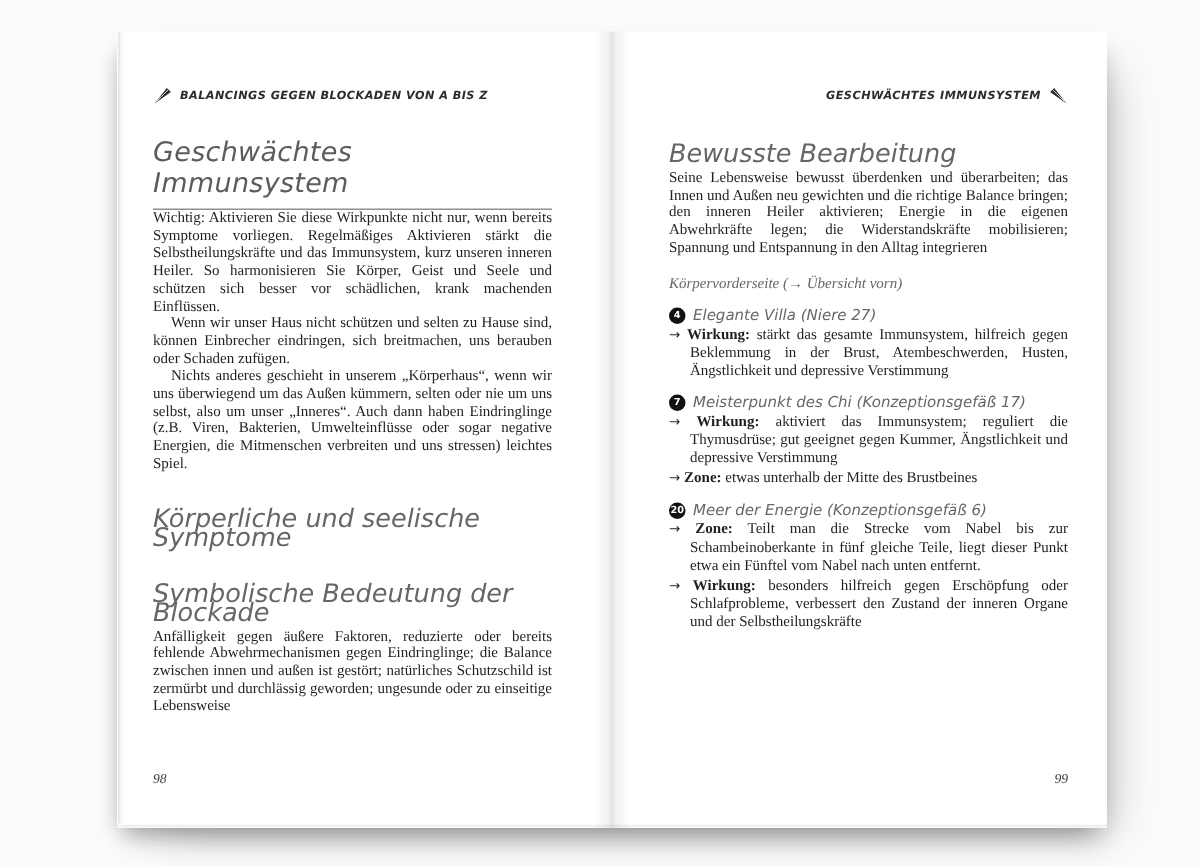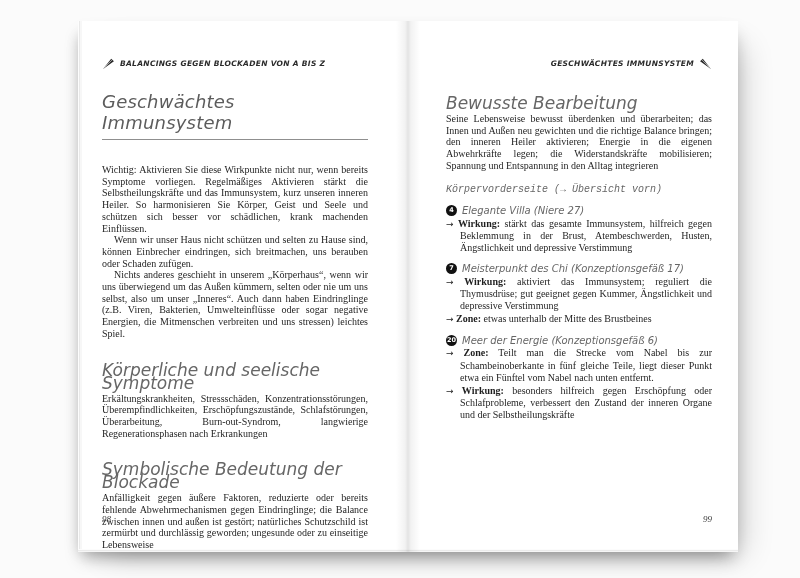--- a/index.html
+++ b/index.html
@@ -53,35 +53,35 @@
     border-bottom:1px solid #8f8f8f;
     font-family:"DejaVu Sans", sans-serif;
     font-style:italic;font-weight:400;
     font-size:18px;line-height:21px;color:#5c5c5c;letter-spacing:.2px;
   }
 
   .body{
     margin:0;font-size:10px;line-height:11.7px;
     text-align:justify;hyphens:auto;-webkit-hyphens:auto;
   }
-  .body.first{margin-top:24px;}
+  .body.first{margin-top:0;}
   .body.indent{text-indent:12px;}
 
   .subhead{
     margin:24px 0 3px 0;
     font-family:"DejaVu Sans", sans-serif;
     font-style:italic;font-weight:400;
     font-size:17px;line-height:13px;color:#666666;
   }
   .subhead.first-on-page{margin-top:28px;}
   .subhead.wirk{margin-top:16px;margin-bottom:0;}
 
   .kv-line{
     margin:12px 0 6px 0;
-    font-family:Liberation Mono, monospace;
+    font-family:Liberation Serif, serif;
     font-style:italic;font-size:10px;line-height:12px;color:#666666;
   }
 
   .point{margin-top:9px;}
   .point-head{display:flex;align-items:center;gap:5px;height:12px;}
   .circle-num{
     flex:0 0 auto;display:inline-flex;align-items:center;justify-content:center;
     width:11px;height:11px;border-radius:50%;
     background:#111111;color:#ffffff;
     font-family:"DejaVu Sans", sans-serif;font-style:normal;
@@ -124,21 +124,20 @@
         <span class="runhead-text">BALANCINGS GEGEN BLOCKADEN VON A BIS Z</span>
       </header>
 
       <h1 class="chapter-title">Geschwächtes Immunsystem</h1>
 
       <p class="body first">Wichtig: Aktivieren Sie diese Wirkpunkte nicht nur, wenn bereits Symptome vorliegen. Regelmäßiges Aktivieren stärkt die Selbstheilungskräfte und das Immunsystem, kurz unseren inneren Heiler. So harmonisieren Sie Körper, Geist und Seele und schützen sich besser vor schädlichen, krank machenden Einflüssen.</p>
       <p class="body indent">Wenn wir unser Haus nicht schützen und selten zu Hause sind, können Einbrecher eindringen, sich breitmachen, uns berauben oder Schaden zufügen.</p>
       <p class="body indent">Nichts anderes geschieht in unserem „Körperhaus“, wenn wir uns überwiegend um das Außen kümmern, selten oder nie um uns selbst, also um unser „Inneres“. Auch dann haben Eindringlinge (z.B. Viren, Bakterien, Umwelteinflüsse oder sogar negative Energien, die Mitmenschen verbreiten und uns stressen) leichtes Spiel.</p>
 
       <h2 class="subhead">Körperliche und seelische Symptome</h2>
-      <p class="body">Erkältungskrankheiten, Stressschäden, Konzentrationsstörungen, Überempfindlichkeiten, Erschöpfungszustände, Schlafstörungen, Überarbeitung, Burn-out-Syndrom, langwierige Regenerationsphasen nach Erkrankungen</p>
 
       <h2 class="subhead">Symbolische Bedeutung der Blockade</h2>
       <p class="body">Anfälligkeit gegen äußere Faktoren, reduzierte oder bereits fehlende Abwehrmechanismen gegen Eindringlinge; die Balance zwischen innen und außen ist gestört; natürliches Schutzschild ist zermürbt und durchlässig geworden; ungesunde oder zu einseitige Lebensweise</p>
 
       <div class="pageno pl">98</div>
     </section>
 
     <section class="page right">
       <header class="runhead right">
         <span class="runhead-text">GESCHWÄCHTES IMMUNSYSTEM</span>

